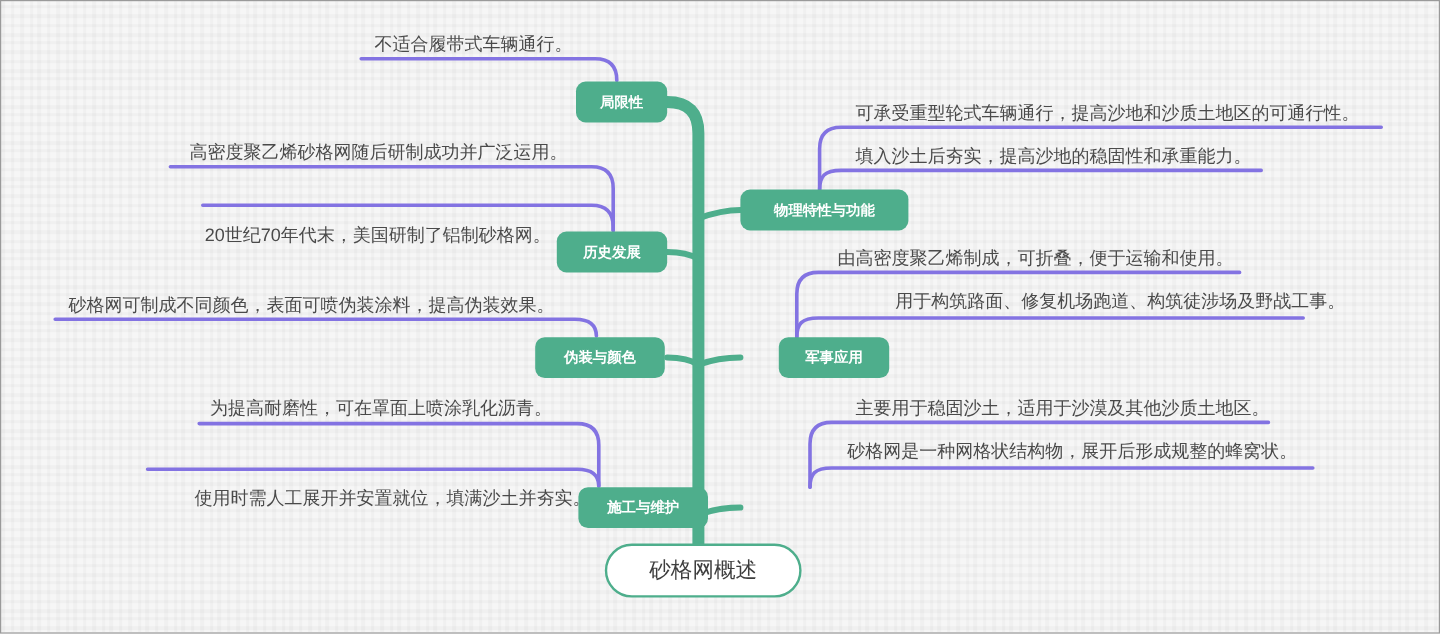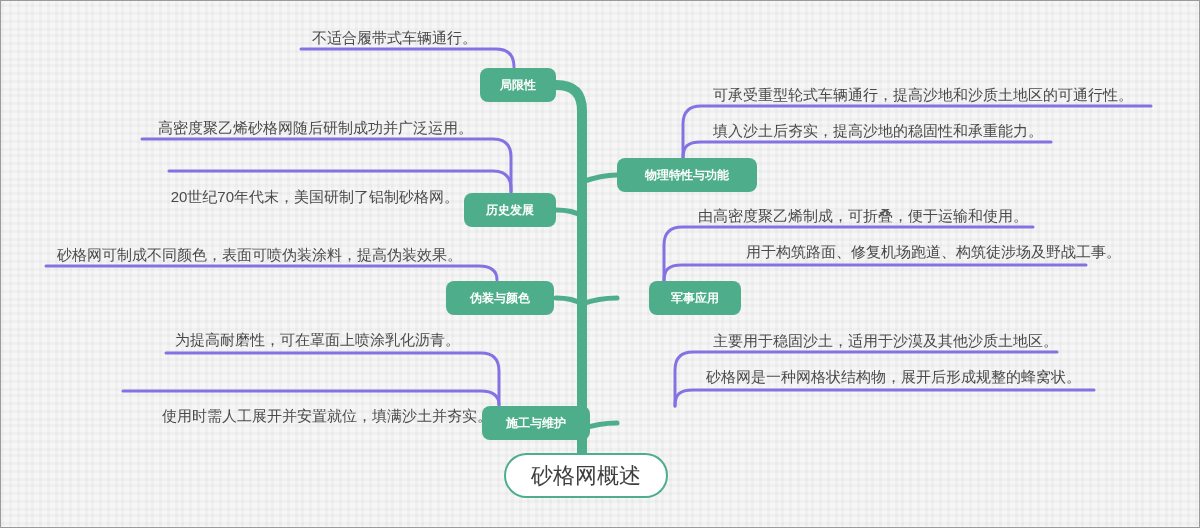--- a/index.html
+++ b/index.html
@@ -49,21 +49,21 @@
   }
   .root-node {
     position: absolute;
     left: 503px; top: 452px;
     width: 164px; height: 45px;
     box-sizing: border-box;
     background: #ffffff;
     border: 2px solid #4eae8c;
     border-radius: 23px;
     color: #3e3e3e;
-    font-size: 22px;
+    font-size: 18px;
     line-height: 41px;
     text-align: center;
     white-space: nowrap;
     cursor: pointer;
   }
 </style>
 </head>
 <body>
 
 <div id="canvas">

